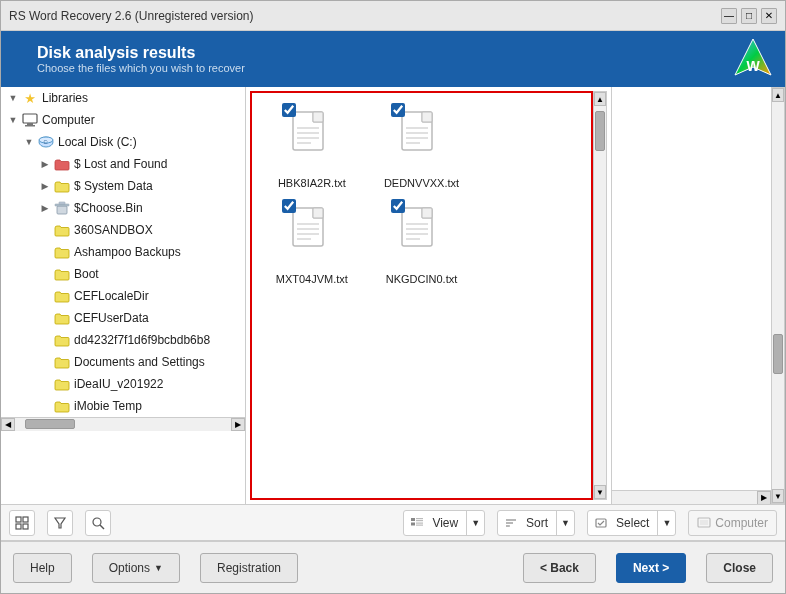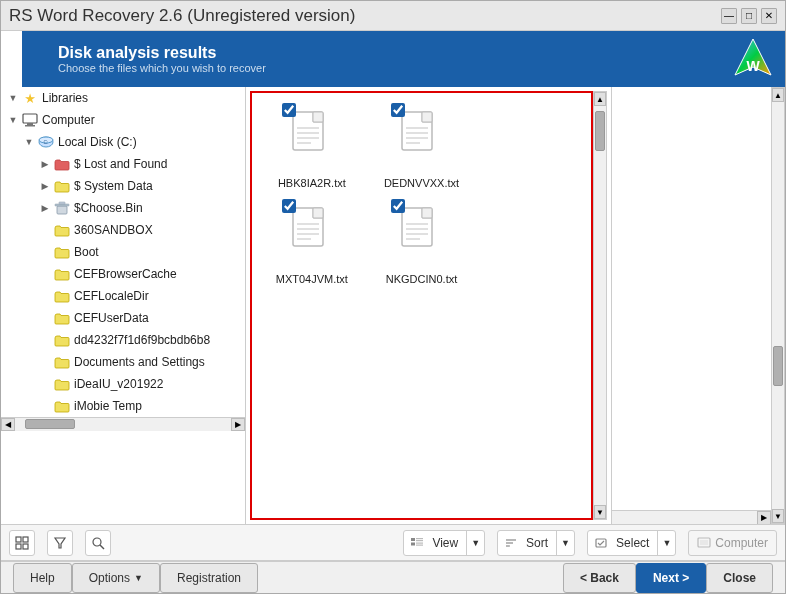--- a/index.html
+++ b/index.html
@@ -27,21 +27,21 @@
       height: 30px;
       display: flex;
       align-items: center;
       padding: 0 8px;
       border-bottom: 1px solid #ccc;
       flex-shrink: 0;
     }
 
     .title-bar-text {
       flex: 1;
-      font-size: 17px;
+      font-size: 12px;
       color: #333;
     }
 
     .title-bar-controls {
       display: flex;
       gap: 4px;
     }
 
     .title-btn {
       width: 16px;
@@ -58,21 +58,20 @@
 
     
     .header {
       background: linear-gradient(180deg, #1a5fa8 0%, #1a5fa8 100%);
       padding: 6px 10px 6px 36px;
       display: flex;
       align-items: center;
       justify-content: space-between;
       flex-shrink: 0;
       position: relative;
-      margin-left: 21px;
     }
 
     .header-left {}
 
     .header-title {
       color: #fff;
       font-size: 16px;
       font-weight: bold;
     }
 
@@ -259,27 +258,27 @@
       color: #555;
       border-bottom: 1px solid #ddd;
     }
 
     .status-bar span {
       color: #c00;
     }
 
     
     .footer {
-      height: 32px;
+      height: 52px;
       background: #f0f0f0;
       border-top: 1px solid #ccc;
       display: flex;
       align-items: center;
       padding: 0 12px;
-      gap: 0;
+      gap: 20px;
     }
 
     .footer-btn {
       height: 30px;
       border: 1px solid #adadad;
       background: #e8e8e8;
       border-radius: 3px;
       padding: 0 16px;
       font-size: 12px;
       color: #333;
@@ -527,40 +526,40 @@
         <div class="tree-item indent-3">
           <span class="toggle" style="visibility:hidden">▶</span>
           <span class="icon">
             <svg width="16" height="13" viewBox="0 0 16 13">
                 <path d="M1 4 Q1 2 3 2 L6 2 L7 3.5 L14 3.5 Q15 3.5 15 4.5 L15 11 Q15 12 14 12 L2 12 Q1 12 1 11Z" fill="#f0e060" stroke="#c0a800" stroke-width="0.8"></path>
               </svg>
           </span>
           <span class="label">360SANDBOX</span>
         </div>
 
-
         <div class="tree-item indent-3">
           <span class="toggle" style="visibility:hidden">▶</span>
           <span class="icon">
             <svg width="16" height="13" viewBox="0 0 16 13">
                 <path d="M1 4 Q1 2 3 2 L6 2 L7 3.5 L14 3.5 Q15 3.5 15 4.5 L15 11 Q15 12 14 12 L2 12 Q1 12 1 11Z" fill="#f0e060" stroke="#c0a800" stroke-width="0.8"></path>
               </svg>
           </span>
+          <span class="label">Ashampoo Backups</span>
+        </div>
+
+        <div class="tree-item indent-3">
+          <span class="toggle" style="visibility:hidden">▶</span>
+          <span class="icon">
+            <svg width="16" height="13" viewBox="0 0 16 13">
+                <path d="M1 4 Q1 2 3 2 L6 2 L7 3.5 L14 3.5 Q15 3.5 15 4.5 L15 11 Q15 12 14 12 L2 12 Q1 12 1 11Z" fill="#f0e060" stroke="#c0a800" stroke-width="0.8"></path>
+              </svg>
+          </span>
           <span class="label">Boot</span>
         </div>
 
-        <div class="tree-item indent-3">
-          <span class="toggle" style="visibility:hidden">▶</span>
-          <span class="icon">
-            <svg width="16" height="13" viewBox="0 0 16 13">
-                <path d="M1 4 Q1 2 3 2 L6 2 L7 3.5 L14 3.5 Q15 3.5 15 4.5 L15 11 Q15 12 14 12 L2 12 Q1 12 1 11Z" fill="#f0e060" stroke="#c0a800" stroke-width="0.8"></path>
-              </svg>
-          </span>
-          <span class="label">CEFBrowserCache</span>
-        </div>
 
         <div class="tree-item indent-3">
           <span class="toggle" style="visibility:hidden">▶</span>
           <span class="icon">
             <svg width="16" height="13" viewBox="0 0 16 13">
                 <path d="M1 4 Q1 2 3 2 L6 2 L7 3.5 L14 3.5 Q15 3.5 15 4.5 L15 11 Q15 12 14 12 L2 12 Q1 12 1 11Z" fill="#f0e060" stroke="#c0a800" stroke-width="0.8"></path>
               </svg>
           </span>
           <span class="label">CEFLocaleDir</span>
         </div>

